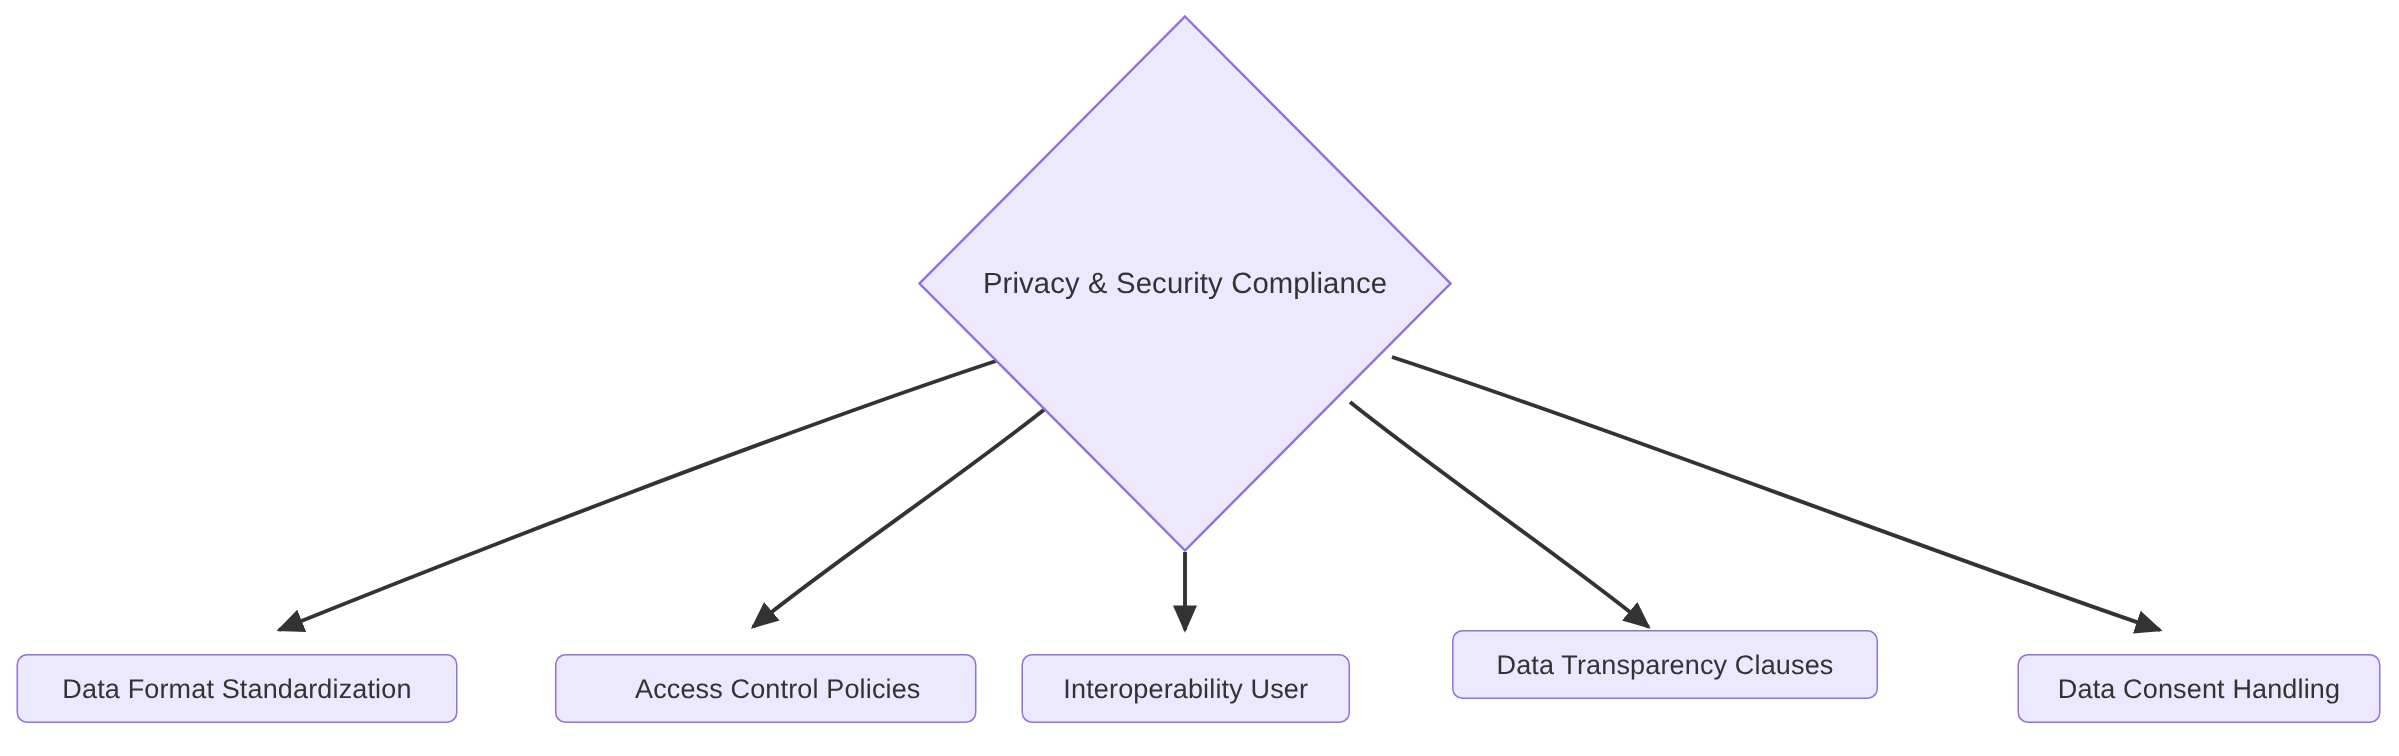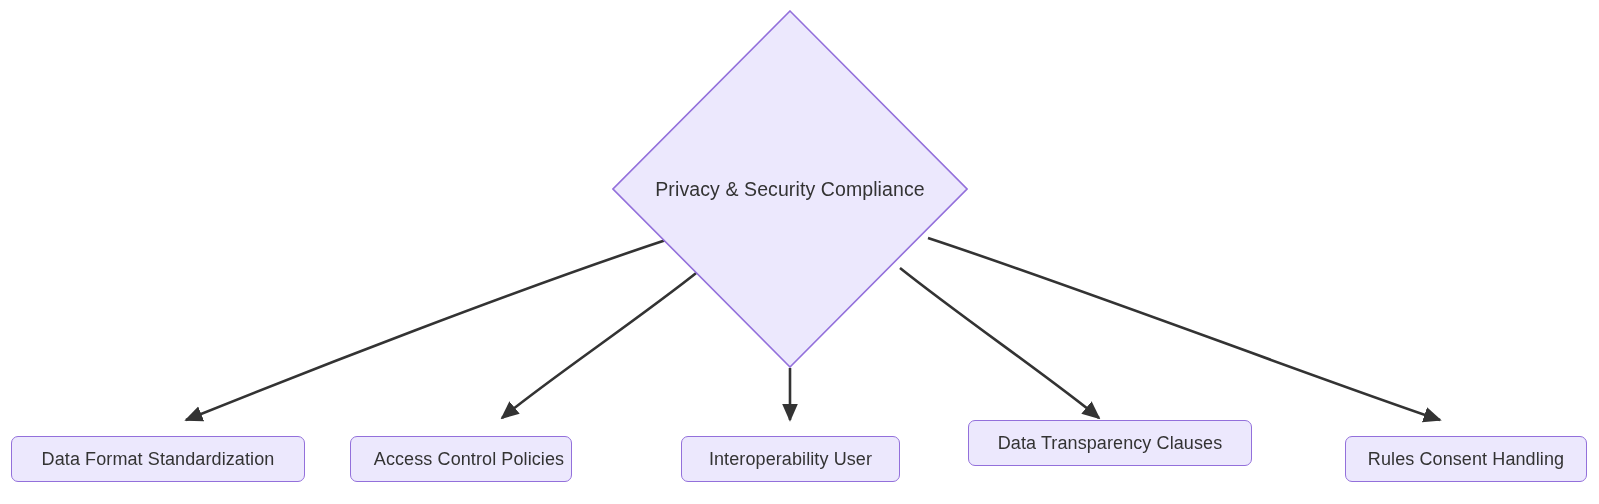--- a/index.html
+++ b/index.html
@@ -105,29 +105,29 @@
     <svg class="decision-shape" viewBox="0 0 356 358" width="356" height="358" xmlns="http://www.w3.org/2000/svg" preserveAspectRatio="none">
       <polygon points="178,1 355,179 178,357 1,179" fill="#ece8fd" stroke="#9370db" stroke-width="1.6"></polygon>
     </svg>
     <div class="decision-label">Privacy &amp; Security Compliance</div>
   </div>
 
   <div class="leaf-node" style="left:11px; top:436px; width:294px;">
     <span class="leaf-label">Data Format Standardization</span>
   </div>
 
-  <div class="leaf-node" style="left:350px; top:436px; width:222px;padding-left:16px;">
+  <div class="leaf-node" style="left:370px; top:436px; width:281px;padding-left:16px;">
     <span class="leaf-label">Access Control Policies</span>
   </div>
 
   <div class="leaf-node" style="left:681px; top:436px; width:219px;">
     <span class="leaf-label">Interoperability User</span>
   </div>
 
   <div class="leaf-node" style="left:968px; top:420px; width:284px;">
     <span class="leaf-label">Data Transparency Clauses</span>
   </div>
 
   <div class="leaf-node" style="left:1345px; top:436px; width:242px;">
-    <span class="leaf-label">Rules Consent Handling</span>
+    <span class="leaf-label">Data Consent Handling</span>
   </div>
 
 </div>
 
 </body></html>

